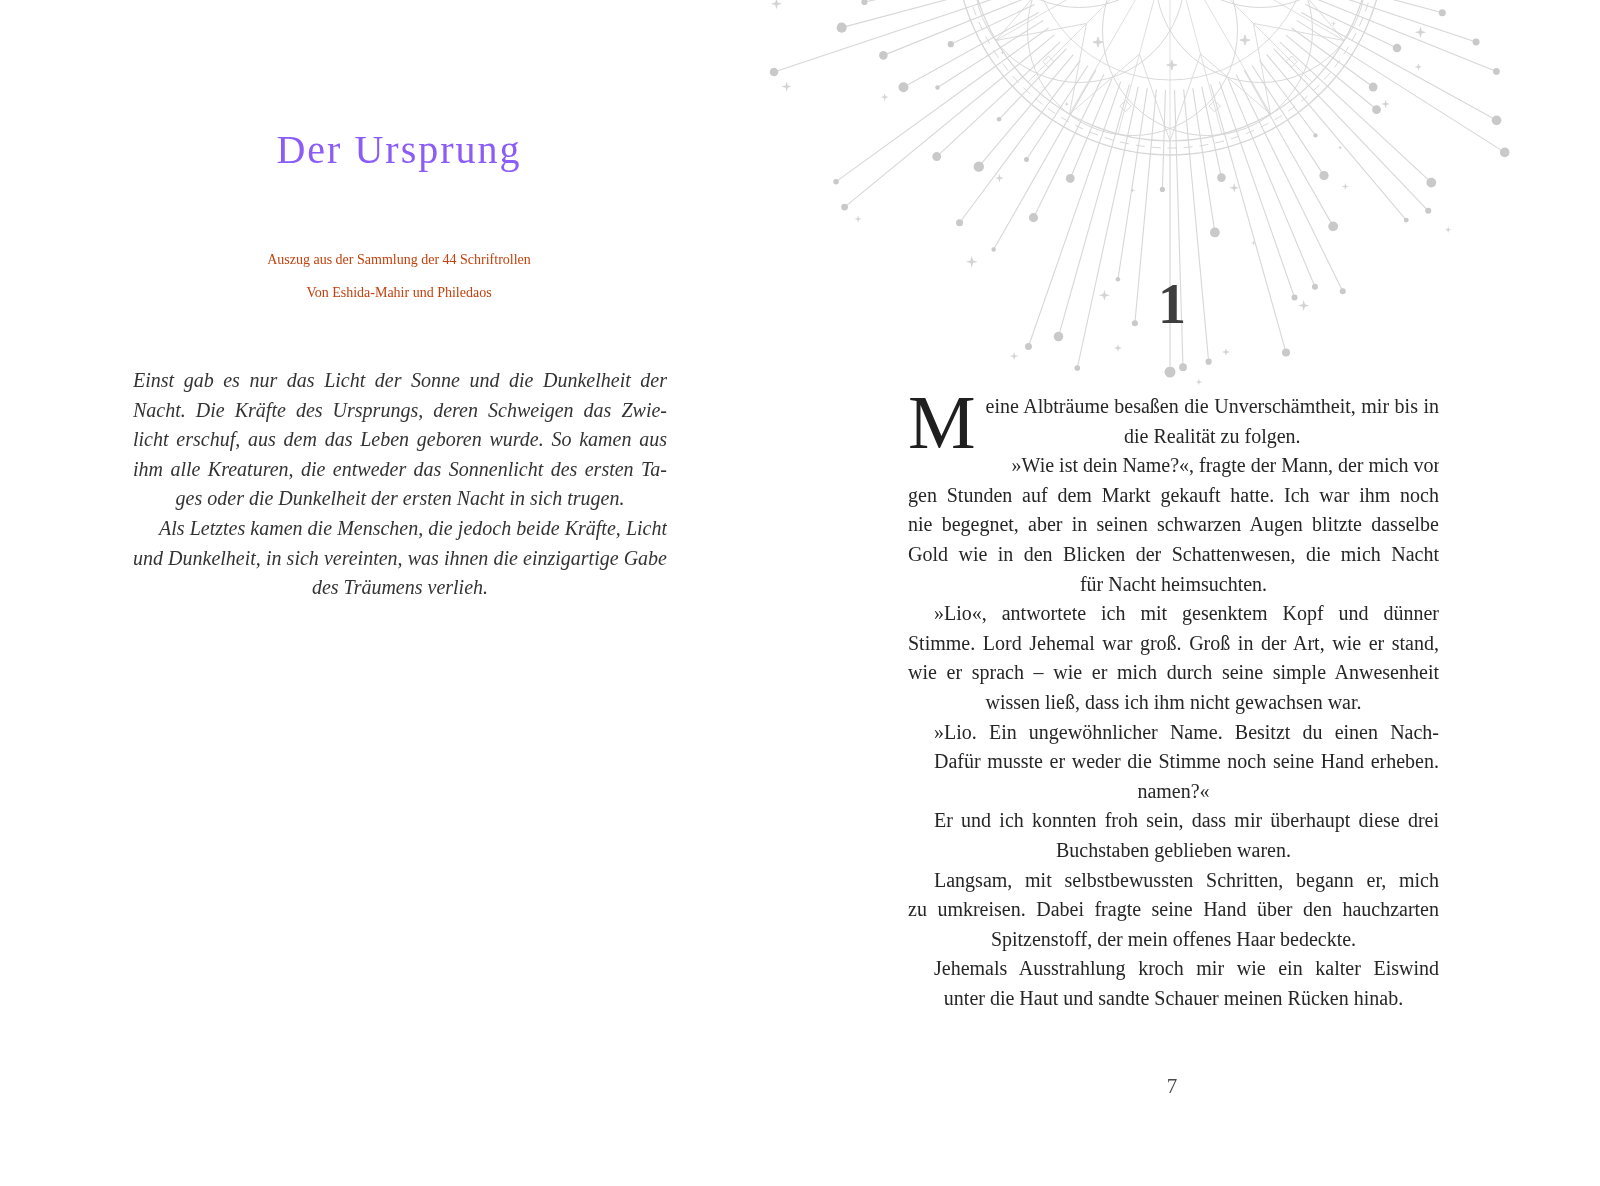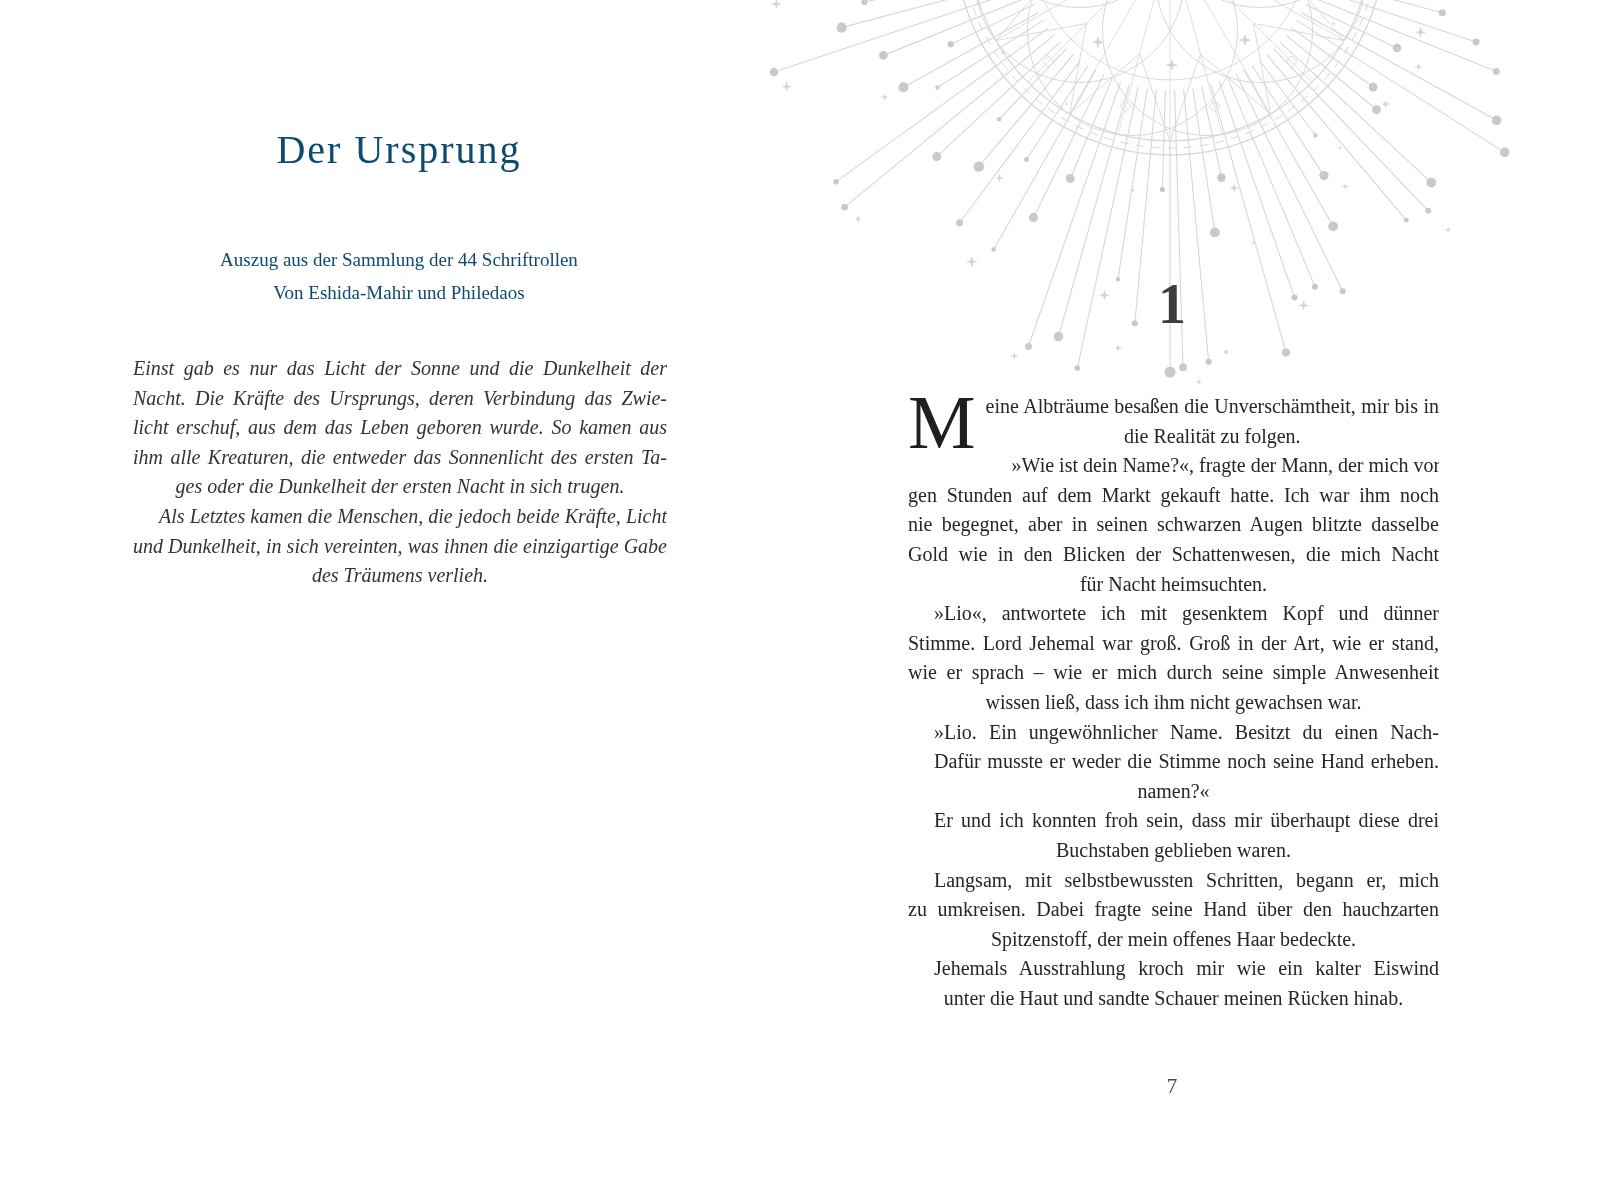--- a/index.html
+++ b/index.html
@@ -10,28 +10,28 @@
     color:#2e2e2e;
   }
   .page{position:absolute;top:0;height:1186px;}
   #left-page{left:0;width:800px;}
   #right-page{left:800px;width:800px;}
 
   .chapter-title{
     position:absolute;left:133px;width:532px;top:126px;
     text-align:center;
     font-size:40px;font-weight:400;letter-spacing:2px;
-    color:#0c4a6e;
+    color:#8b5cf6;
   }
   .source-attribution{
     position:absolute;left:113px;width:572px;top:243px;
-    text-align:center;font-size:19px;line-height:33px;color:#0c4a6e;
+    text-align:center;font-size:14px;line-height:33px;color:#c2410c;
   }
   .excerpt{
-    position:absolute;left:133px;width:534px;top:354px;
+    position:absolute;left:133px;width:534px;top:366px;
     font-style:italic;font-size:20px;line-height:29.6px;color:#333333;
     overflow:hidden;
   }
   .body-text{
     position:absolute;left:108px;width:531px;top:392px; 
     font-size:20px;line-height:29.6px;color:#262626;
     overflow:hidden;
   }
   .tline{text-align:center;white-space:nowrap;}
   .tline.just{text-align:justify;text-align-last:justify;}
@@ -61,21 +61,21 @@
 <body>
 
 <div class="page" id="left-page">
   <div class="chapter-title">Der Ursprung</div>
   <div class="source-attribution">
     <div>Auszug aus der Sammlung der 44 Schriftrollen</div>
     <div>Von Eshida-Mahir und Philedaos</div>
   </div>
   <div class="excerpt">
       <div class="tline just">Einst gab es nur das Licht der Sonne und die Dunkelheit der</div>
-      <div class="tline just">Nacht. Die Kräfte des Ursprungs, deren Verbindung das Zwie-</div>
+      <div class="tline just">Nacht. Die Kräfte des Ursprungs, deren Schweigen das Zwie-</div>
       <div class="tline just">licht erschuf, aus dem das Leben geboren wurde. So kamen aus</div>
       <div class="tline just">ihm alle Kreaturen, die entweder das Sonnenlicht des ersten Ta-</div>
       <div class="tline">ges oder die Dunkelheit der ersten Nacht in sich trugen.</div>
       <div class="tline just ind">Als Letztes kamen die Menschen, die jedoch beide Kräfte, Licht</div>
       <div class="tline just">und Dunkelheit, in sich vereinten, was ihnen die einzigartige Gabe</div>
       <div class="tline">des Träumens verlieh.</div>
     </div>
 </div>
 
 <div class="page" id="right-page">

